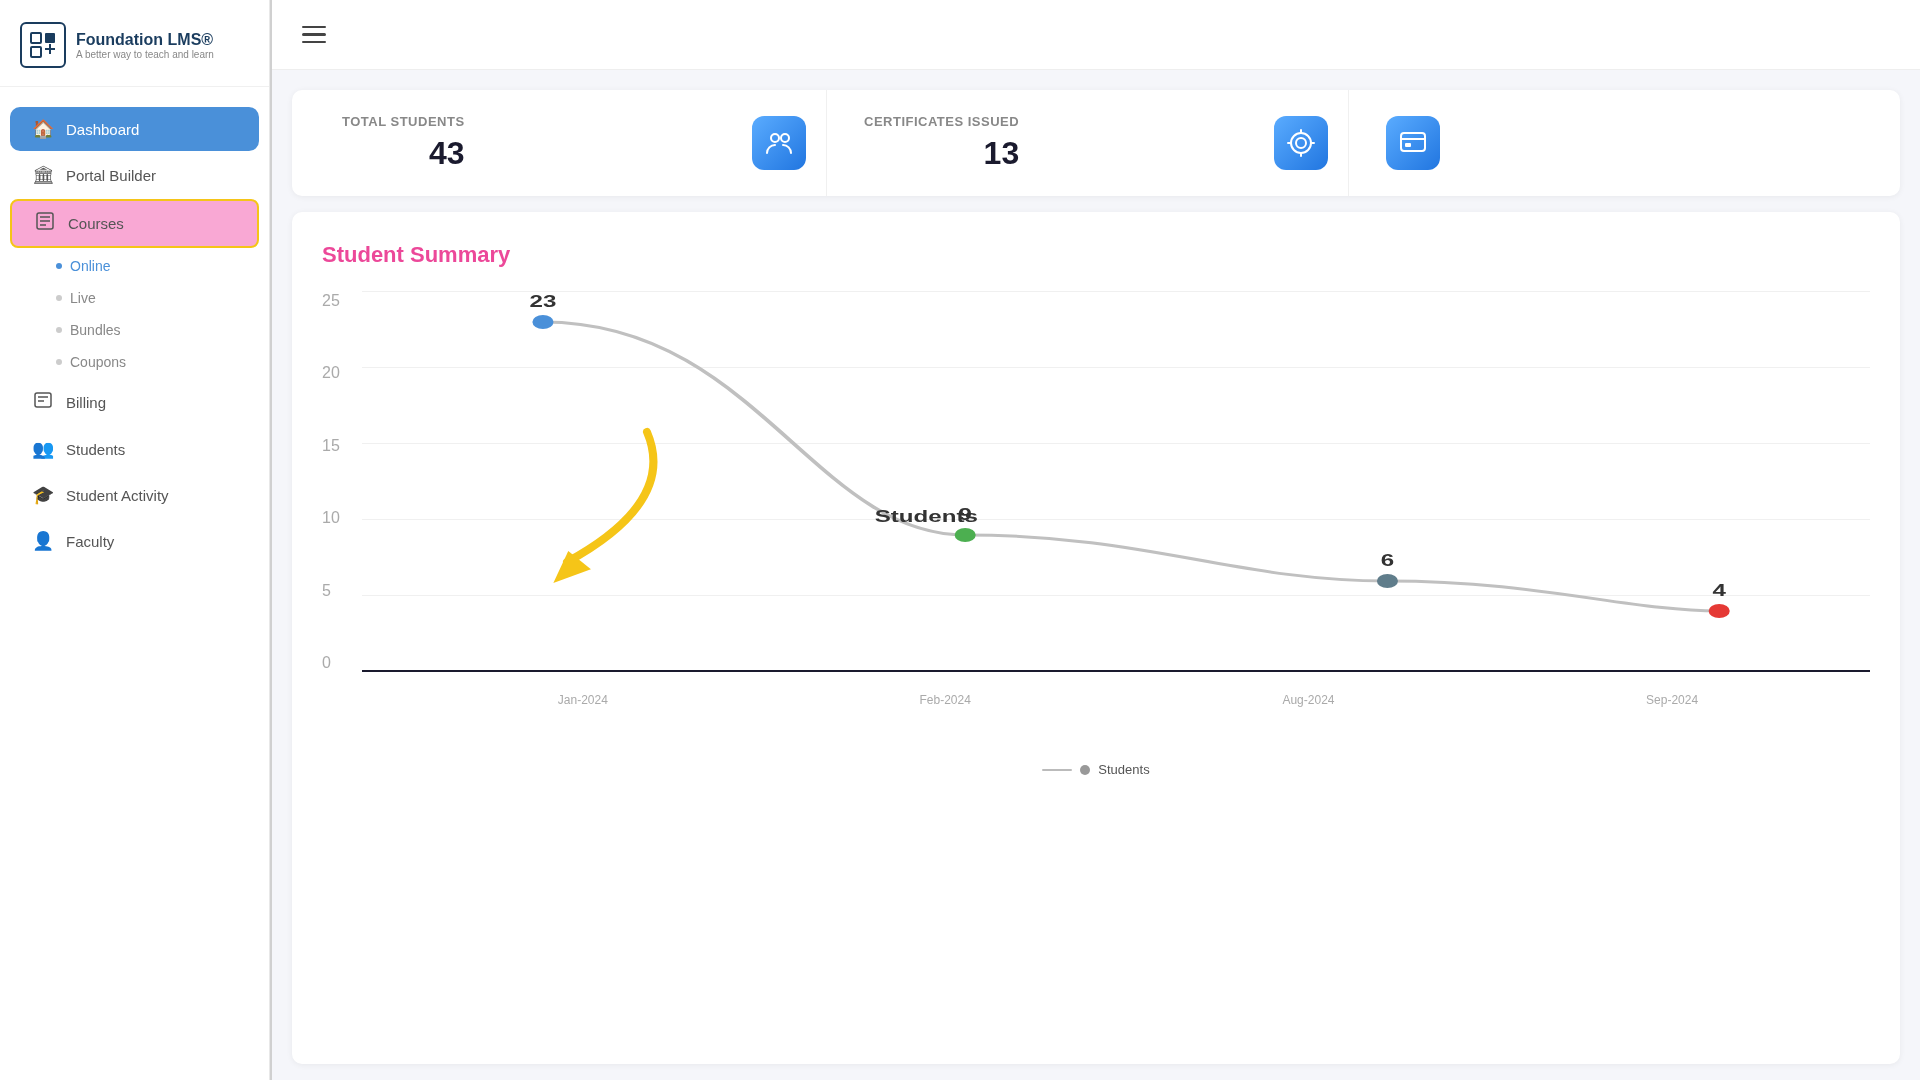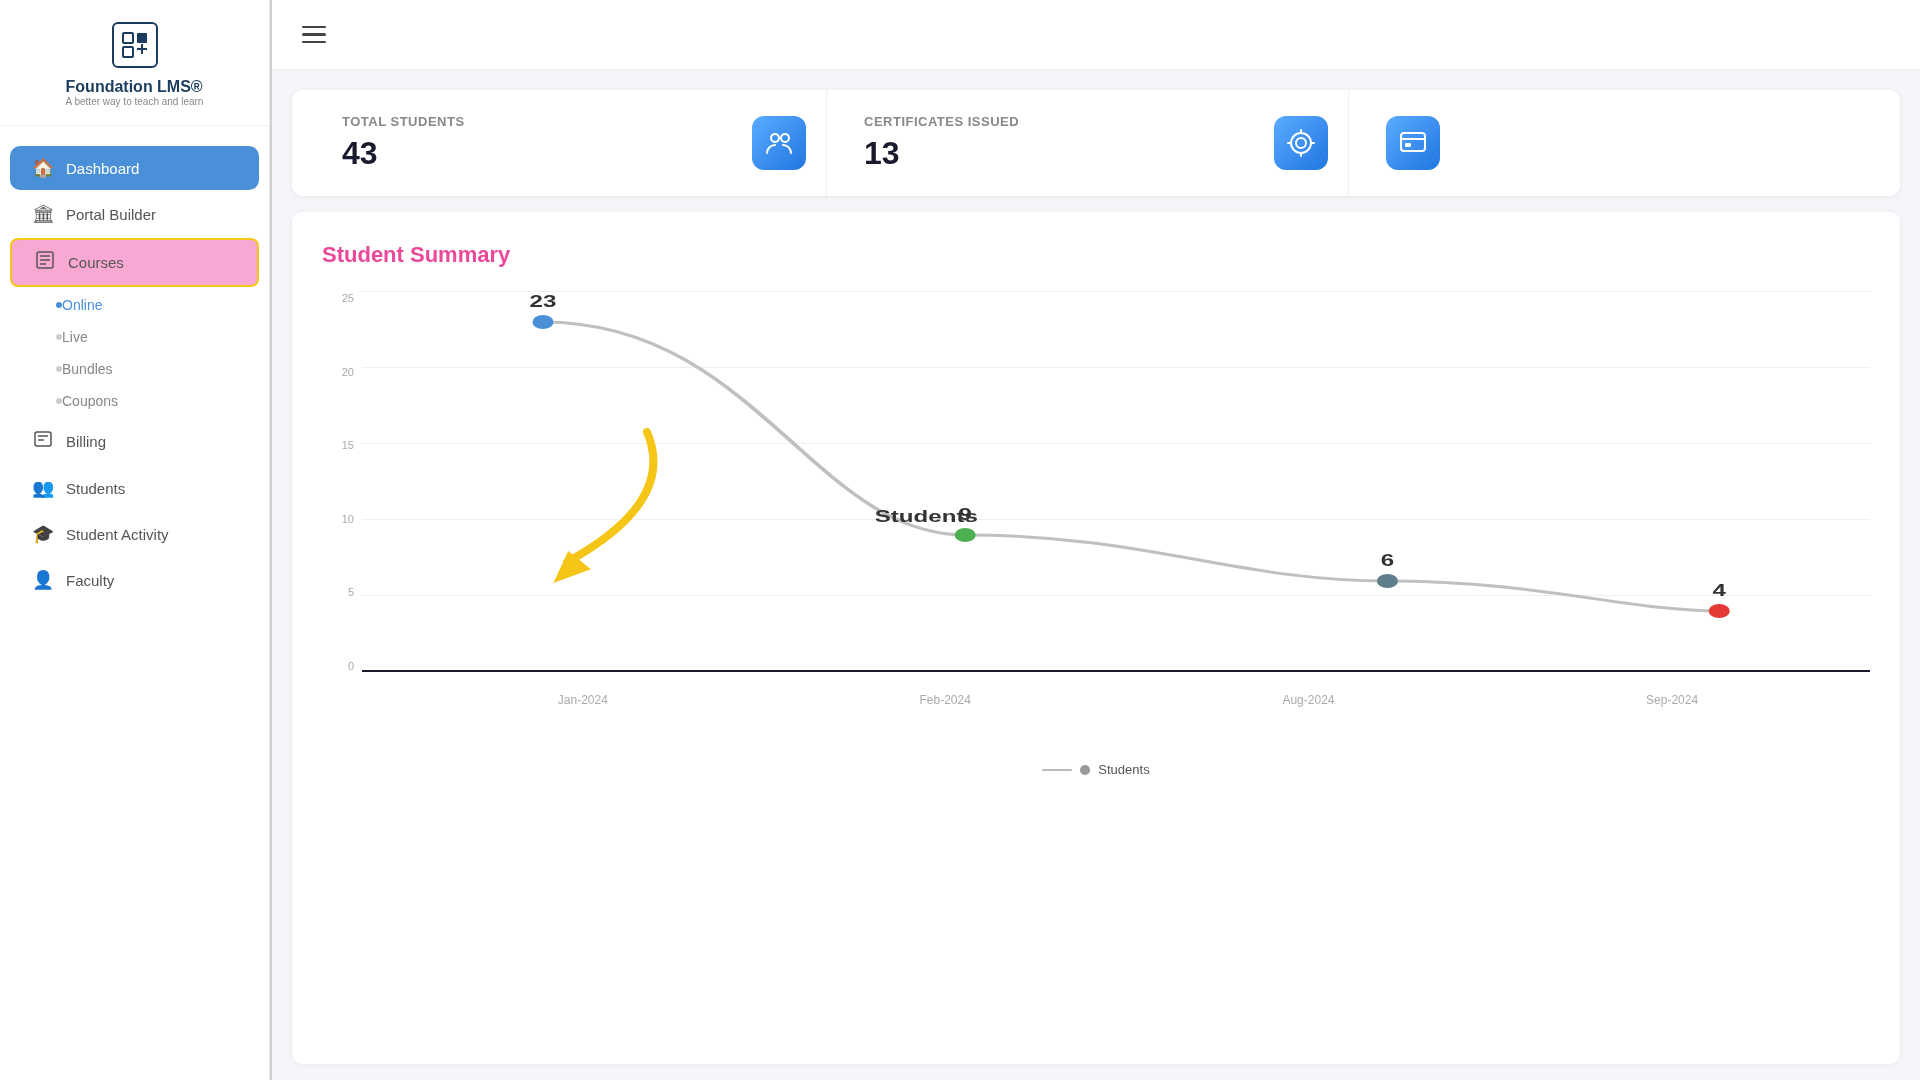--- a/index.html
+++ b/index.html
@@ -15,21 +15,20 @@
       flex-shrink: 0;
       position: relative;
       z-index: 10;
     }
     .sidebar-logo {
       display: flex;
       align-items: center;
       gap: 10px;
       padding: 22px 20px 18px 20px;
       border-bottom: 1px solid #f0f0f0;
-      flex-direction: column;
     }
     .logo-icon {
       width: 46px;
       height: 46px;
       border: 2px solid #1a3c5e;
       border-radius: 6px;
       display: flex;
       align-items: center;
       justify-content: center;
       color: #1a3c5e;
@@ -74,20 +73,21 @@
       font-size: 18px;
       width: 22px;
       text-align: center;
     }
     .sub-nav {
       padding-left: 44px;
     }
     .sub-nav-item {
       display: flex;
       align-items: center;
+      gap: 8px;
       padding: 8px 12px;
       cursor: pointer;
       color: #888;
       font-size: 14px;
       border-radius: 6px;
     }
     .sub-nav-item.active-sub {
       color: #4a90d9;
       font-weight: 500;
     }
@@ -167,20 +167,21 @@
       font-weight: 600;
       color: #888;
       letter-spacing: 0.5px;
       text-transform: uppercase;
       margin-bottom: 6px;
     }
     .stat-value {
       font-size: 32px;
       font-weight: 700;
       color: #1a1a2e;
+      text-align: right;
     }
     .stat-icon-btn {
       width: 54px;
       height: 54px;
       border-radius: 12px;
       background: linear-gradient(135deg, #5aacff, #2176e0);
       display: flex;
       align-items: center;
       justify-content: center;
       cursor: pointer;
@@ -213,23 +214,23 @@
       position: absolute;
       left: 0;
       top: 0;
       bottom: 40px;
       width: 40px;
       display: flex;
       flex-direction: column-reverse;
       justify-content: space-between;
     }
     .y-label {
-      font-size: 11px;
+      font-size: 16px;
       color: #aaa;
-      text-align: right;
+      text-align: left;
       padding-right: 8px;
     }
     .chart-plot {
       position: absolute;
       left: 40px;
       right: 0;
       top: 0;
       bottom: 40px;
     }
     .grid-lines {

